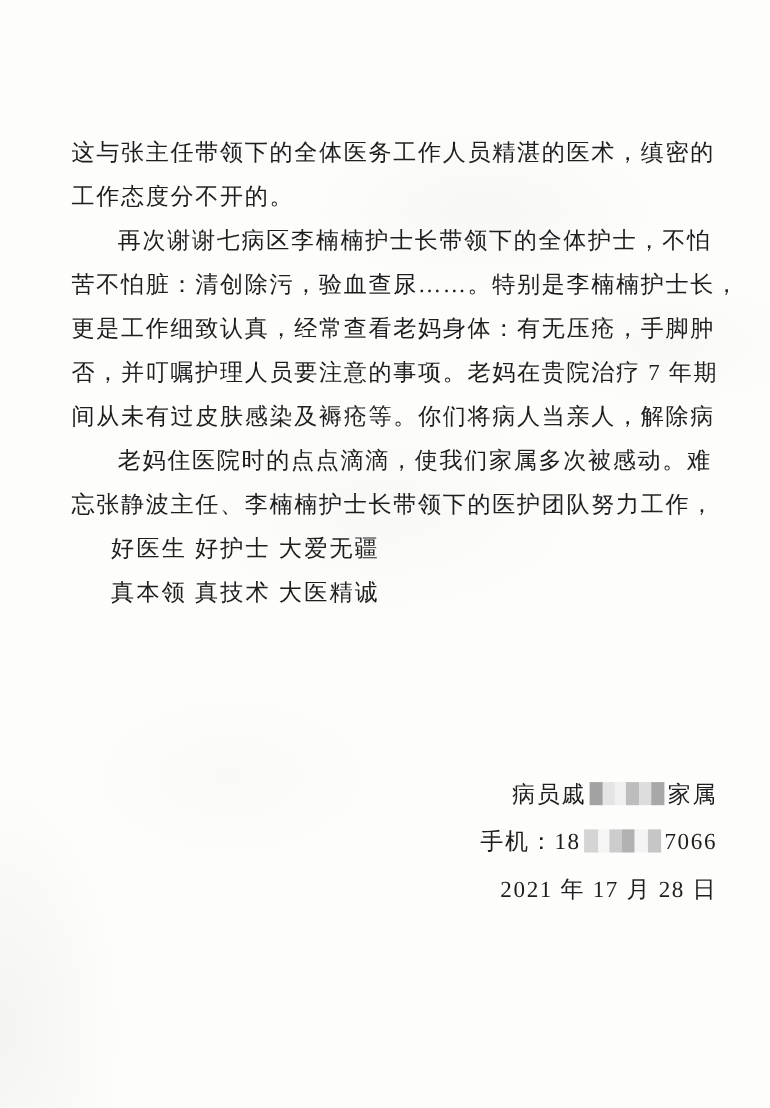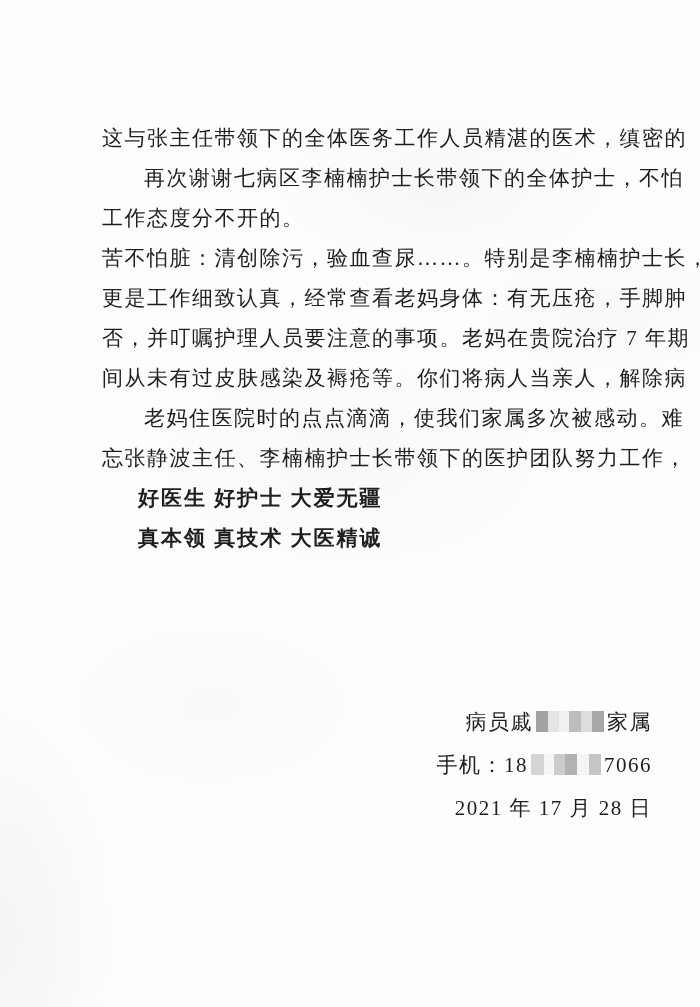--- a/index.html
+++ b/index.html
@@ -14,41 +14,41 @@
       radial-gradient(280px 150px at 50% 46%, rgba(140,140,140,.04), transparent 70%),
       radial-gradient(160px 320px at 0% 93%, rgba(120,120,120,.07), transparent 72%),
       radial-gradient(190px 90px at 87% 31%, rgba(140,140,140,.04), transparent 70%),
       radial-gradient(210px 120px at 30% 70%, rgba(140,140,140,.03), transparent 70%),
       #fdfdfc;
   }
   .body-text{
     position:absolute;left:65px;top:118px;width:585px;
     font-size:21px;letter-spacing:1.5px;
   }
-  .line{height:40px;line-height:40px;white-space:nowrap;margin-left:37px;}
+  .line{height:40px;line-height:40px;white-space:nowrap;}
   .indent{text-indent:42px;}
-  .slogan{text-indent:36px;letter-spacing:2px;font-weight:bold;}
+  .slogan{text-indent:36px;letter-spacing:2px;}
   .signature{
     position:absolute;left:0;right:0;top:701px;
     text-align:right;padding-right:48px;
     font-size:21px;letter-spacing:1.5px;
   }
   .sig-line{height:43px;line-height:43px;white-space:nowrap;}
   .mosaic{display:inline-flex;height:21px;vertical-align:-3px;margin:0 3px;}
   .mosaic i{display:inline-block;height:100%;}
 </style>
 </head>
 <body>
 
 <div class="paper">
 
   <div class="body-text">
     <div class="line">这与张主任带领下的全体医务工作人员精湛的医术，缜密的</div>
+    <div class="line">工作态度分不开的。</div>
     <div class="line indent">再次谢谢七病区李楠楠护士长带领下的全体护士，不怕</div>
-    <div class="line">工作态度分不开的。</div>
     <div class="line">苦不怕脏：清创除污，验血查尿……。特别是李楠楠护士长，</div>
     <div class="line">更是工作细致认真，经常查看老妈身体：有无压疮，手脚肿</div>
     <div class="line">否，并叮嘱护理人员要注意的事项。老妈在贵院治疗 7 年期</div>
     <div class="line">间从未有过皮肤感染及褥疮等。你们将病人当亲人，解除病</div>
     <div class="line indent">老妈住医院时的点点滴滴，使我们家属多次被感动。难</div>
     <div class="line">忘张静波主任、李楠楠护士长带领下的医护团队努力工作，</div>
     <div class="line slogan">好医生 好护士 大爱无疆</div>
     <div class="line slogan">真本领 真技术 大医精诚</div>
   </div>
 

